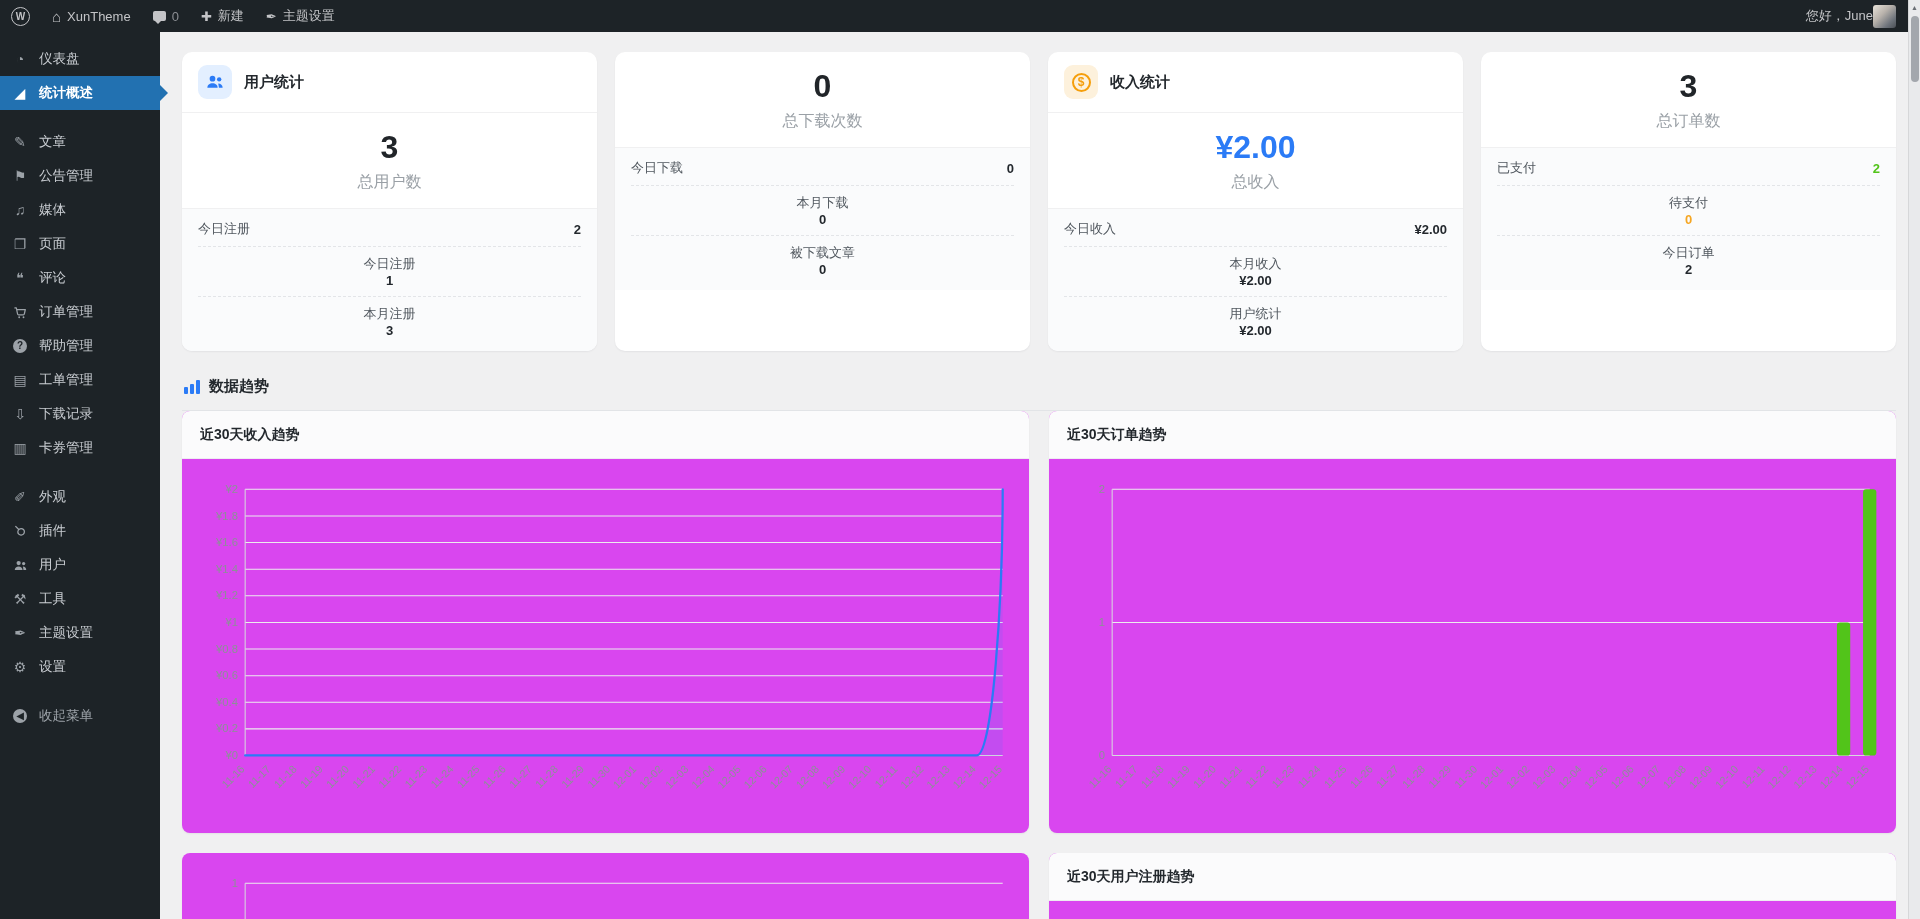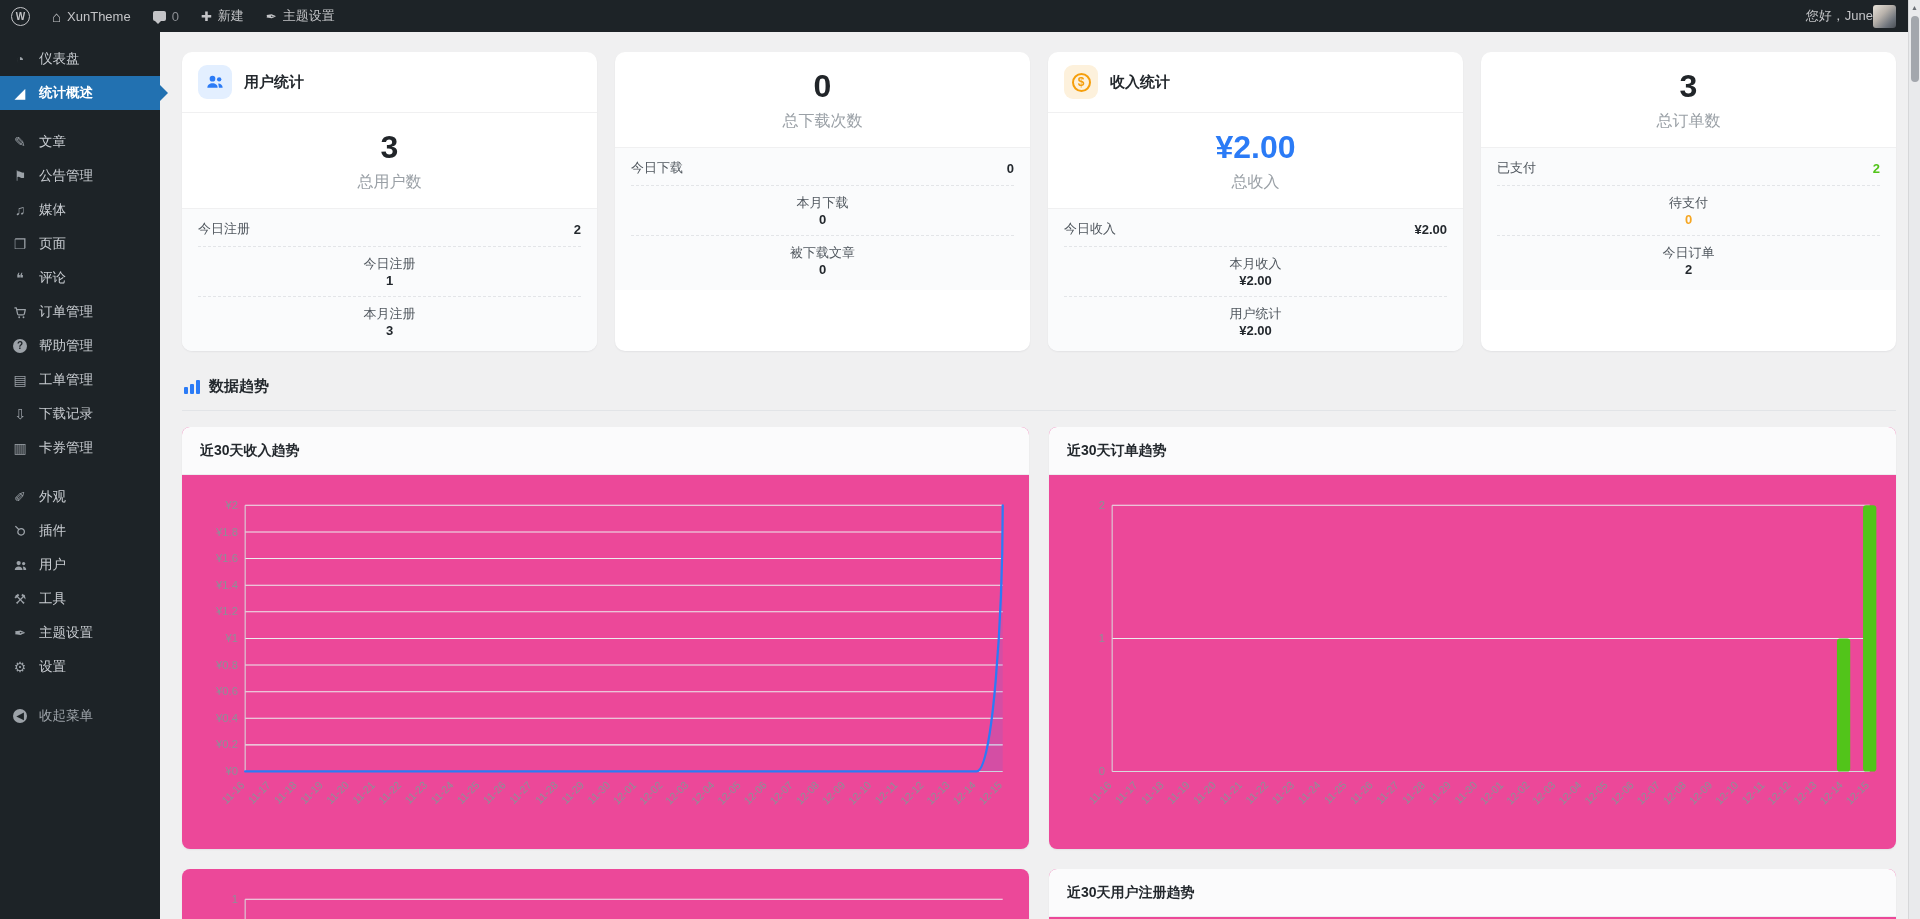--- a/index.html
+++ b/index.html
@@ -97,30 +97,30 @@
   .big{ font-size:32px; font-weight:bold; color:#212529; line-height:1.1; }
   .caption{ margin-top:7px; font-size:16px; color:#9aa0a6; }
   .card-rows{ background:#fafbfc; padding:3px 16px 5px; }
   .crow{ display:flex; justify-content:space-between; align-items:center; padding:8px 0; font-size:13px; color:#50575e; }
   .crow + .crow{ border-top:1px dashed #e3e5e8;flex-direction:column; }
   .crow b{ font-weight:bold; color:#23282d; }
 
   
   .section-head{
     display:flex; align-items:center; gap:9px;
-    padding:16px 2px 14px; border-bottom:1px solid #e2e4e7; margin-bottom:16px;
+    padding:16px 2px 14px; border-bottom:1px solid #e2e4e7; 
   }
   .tbars{ display:flex; align-items:flex-end; gap:2px; height:14px; }
   .tbars i{ width:4px; background:#2b7bf6; border-radius:1px; display:block; }
   .tbars i:nth-child(1){ height:7px; } .tbars i:nth-child(2){ height:10px; } .tbars i:nth-child(3){ height:14px; }
   .section-title{ font-size:15px; font-weight:bold; color:#23282d; }
 
   
   .charts{ display:grid; grid-template-columns:1fr 1fr; gap:20px; padding-bottom:20px; }
-  .chart-card{ background:#ec4899; border-radius:8px; box-shadow:0 1px 2px rgba(16,24,40,.06); overflow:hidden; }
+  .chart-card{ background:#d946ef; border-radius:8px; box-shadow:0 1px 2px rgba(16,24,40,.06); overflow:hidden; }
   .chart-head{ padding:14px 18px; background:#fbfbfc; border-bottom:1px solid #ededf0; }
   .chart-title{ font-size:14px; font-weight:bold; color:#23282d; }
   .chart-body{ padding:16px 14px 10px; }
   .chart-body svg{ display:block; width:100%; }
 </style>
 </head>
 <body>
 
 <div class="admin-bar">
   <div class="ab-left">

